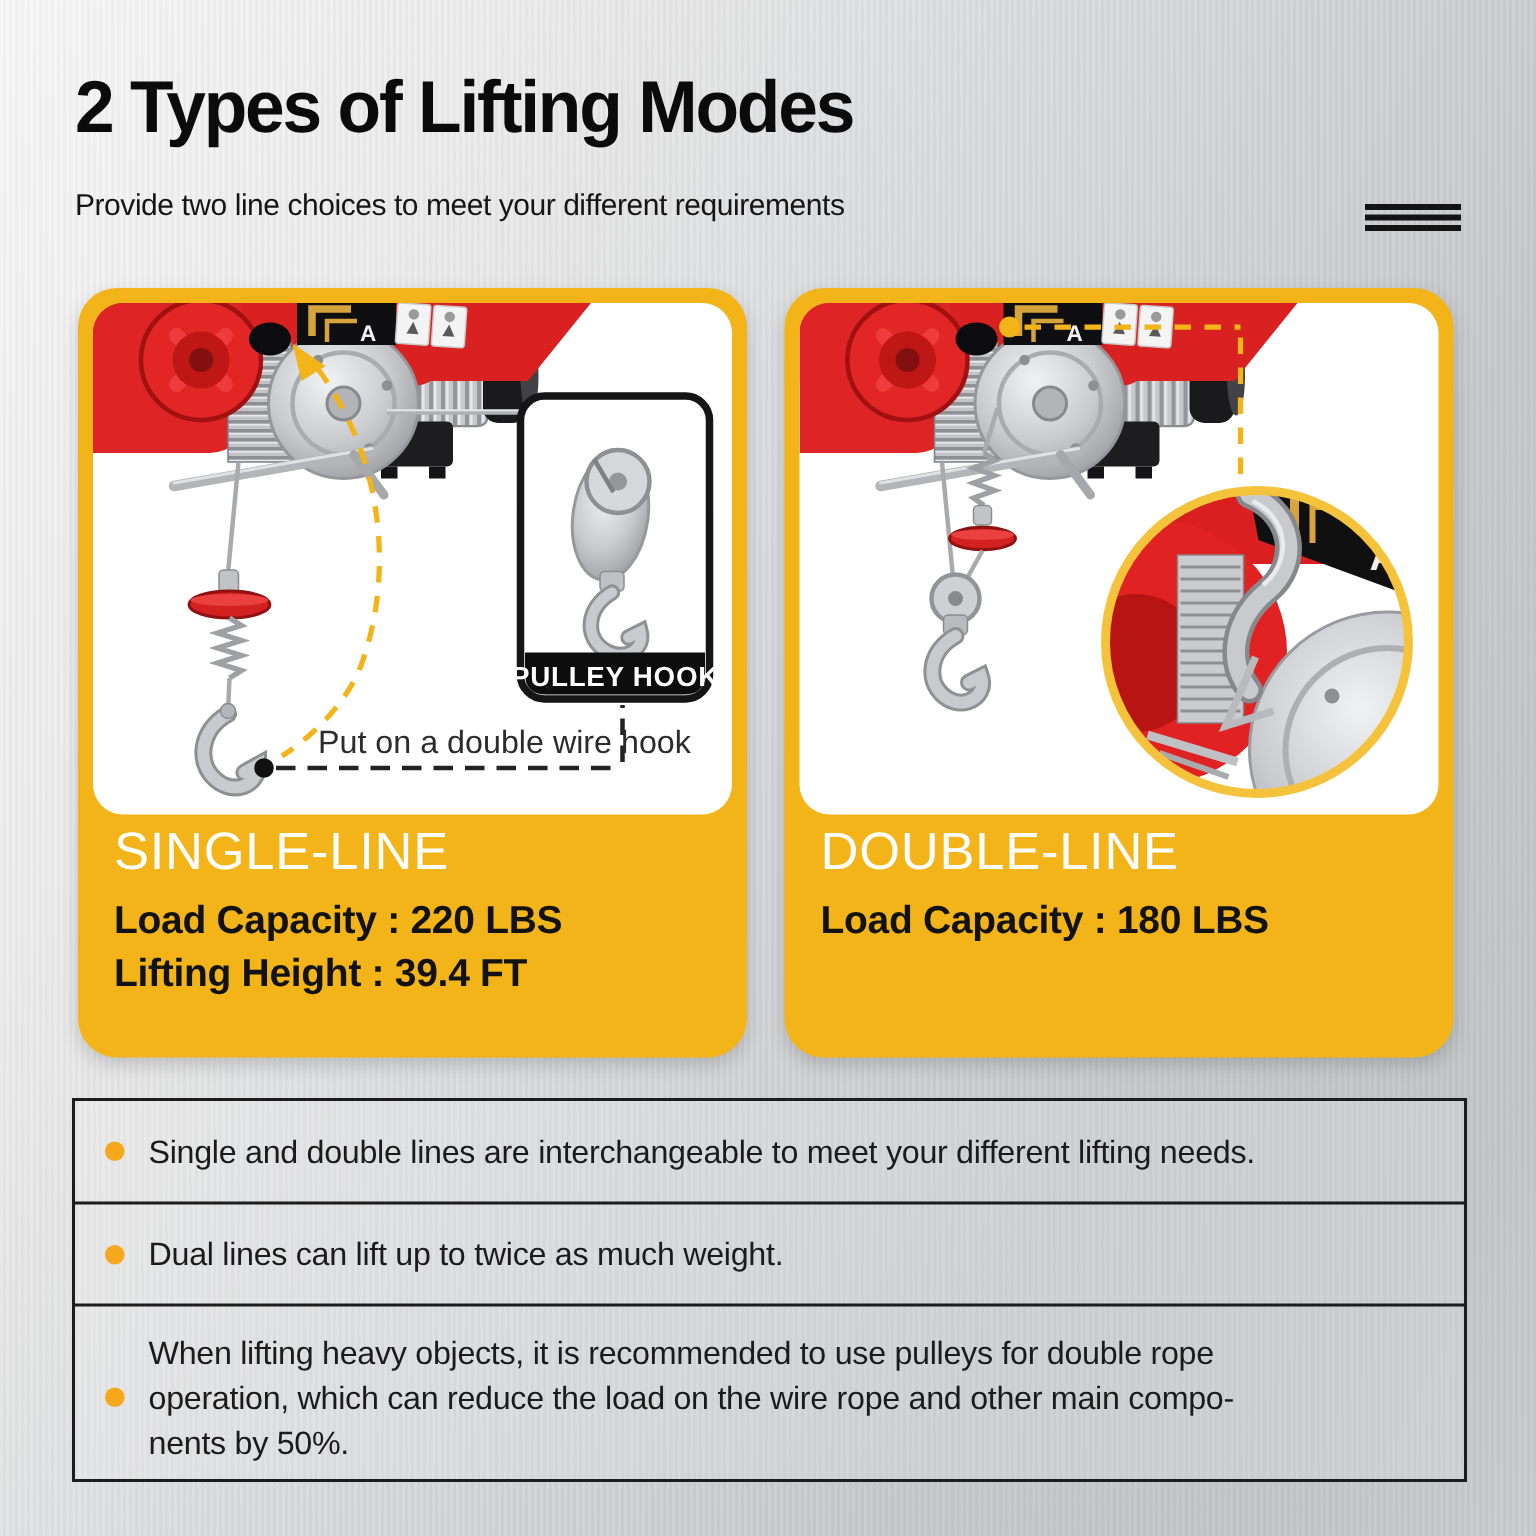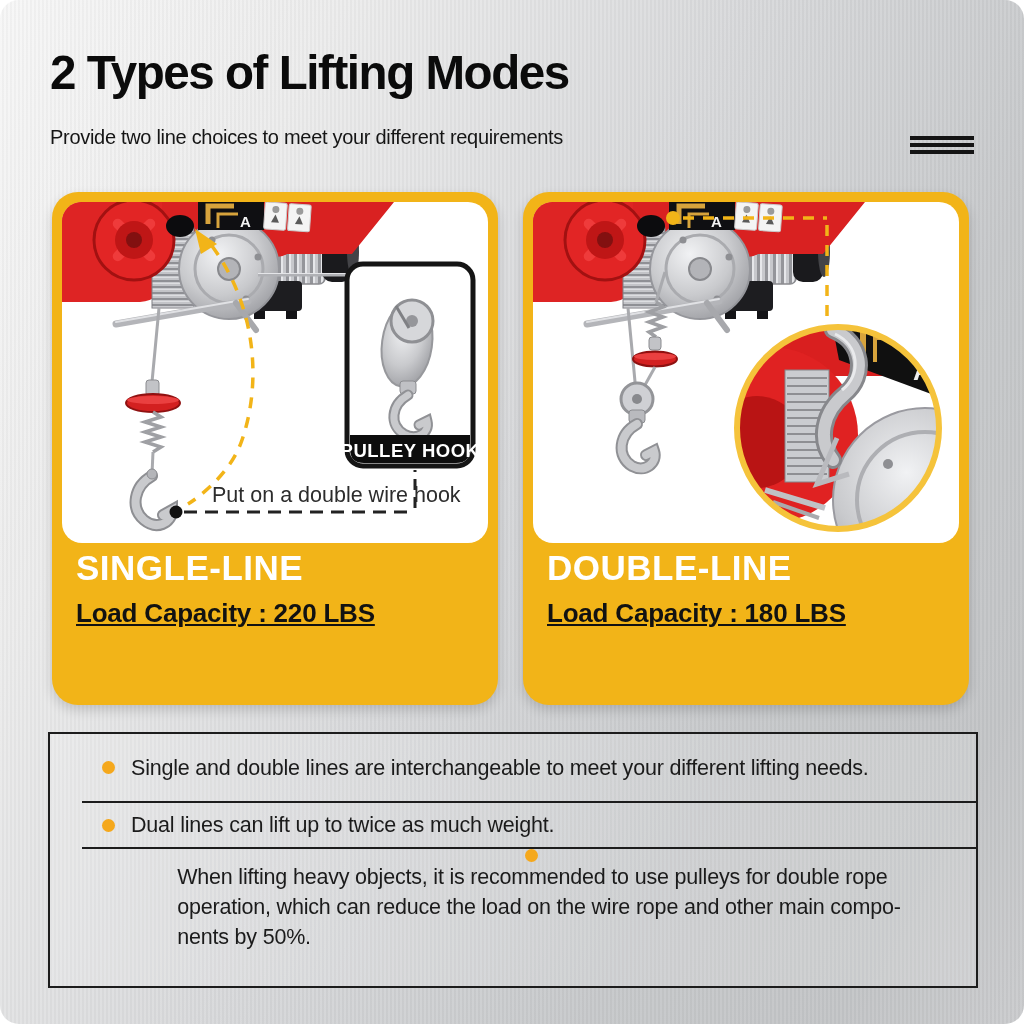--- a/index.html
+++ b/index.html
@@ -4,21 +4,20 @@
 <style>
   html,body{margin:0;padding:0;}
   .page{
     position:relative;
     width:1024px;height:1024px;
     overflow:hidden;
     font-family:"Liberation Sans",sans-serif;
     background:
       repeating-linear-gradient(90deg, rgba(255,255,255,.045) 0 2px, rgba(0,0,0,.028) 2px 4px),
       linear-gradient(118deg,#f7f7f7 0%,#ececec 22%,#d8d9db 48%,#c7c9cb 72%,#c3c5c7 88%,#cbccce 100%);
-    border-radius: 19px;
   }
   .title{
     position:absolute;left:50px;top:44px;margin:0;
     font-size:49px;font-weight:bold;letter-spacing:-1.5px;color:#0b0b0b;
     transform:scaleX(.97);transform-origin:left center;white-space:nowrap;
   }
   .subtitle-row{position:absolute;left:50px;top:126px;width:926px;}
   .subtitle{
     font-size:20px;color:#151515;letter-spacing:-.3px;white-space:nowrap;
   }
@@ -33,42 +32,41 @@
   }
   .card-left{left:52px;}
   .card-right{left:523px;}
   .card-image{
     position:absolute;left:10px;top:10px;width:426px;height:341px;
     background:#ffffff;border-radius:20px;overflow:hidden;
   }
   .card-image svg{display:block;width:426px;height:341px;}
   .card h2{
     position:absolute;left:24px;top:356px;margin:0;
-    font-size:35px;font-weight:bold;letter-spacing:.5px;color:#ffffff;white-space:nowrap;
+    font-size:35px;font-weight:normal;letter-spacing:.5px;color:#ffffff;white-space:nowrap;
   }
   .specs{
     position:absolute;left:24px;top:404px;
-    font-size:26px;font-weight:bold;color:#121212;line-height:34.5px;letter-spacing:-.2px;white-space:nowrap;text-decoration:underline;
+    font-size:26px;font-weight:bold;color:#121212;line-height:34.5px;letter-spacing:-.2px;white-space:nowrap;
   }
 
   .notes{
     position:absolute;left:48px;top:732px;width:930px;height:256px;
     border:2px solid #1c1c1c;box-sizing:border-box;
     background:rgba(250,250,250,.18);
-    padding-left:32px;
   }
   .note-row{
     display:flex;align-items:center;box-sizing:border-box;
     padding-left:20px;overflow:hidden;
     border-bottom:2px solid #1c1c1c;
   }
   .note-row:last-child{border-bottom:none;}
   .note-row-0{height:69px;}
-  .note-row-1{height:46px;}
-  .note-row-2{height:121px;flex-direction:column;}
+  .note-row-1{height:68px;}
+  .note-row-2{height:121px;}
   .bullet-dot{
     flex:0 0 13px;width:13px;height:13px;border-radius:50%;
     background:#f5a81c;margin-right:16px;
   }
   .note-text{
     margin:0;font-size:21.5px;color:#1b1b1b;letter-spacing:-.2px;
     line-height:30px;white-space:nowrap;
   }
   .note-text.wrap{white-space:pre-line;}
 
@@ -192,20 +190,21 @@
             <path d="M346,193 C329,203 327,223 342,232 C355,239 368,231 365,219 L357,223" fill="none" stroke="#c9cacd" stroke-width="7" stroke-linecap="round"></path>
           </g>
           <path d="M288,233 H408 V247 Q408,261 394,261 H302 Q288,261 288,247 Z" fill="#0d0d0d"></path>
           <text x="348" y="255" font-size="18.5" font-weight="bold" letter-spacing="0.5" fill="#ffffff" text-anchor="middle">PULLEY HOOK</text>
         </g>
       </svg>
     </div>
     <h2>SINGLE-LINE</h2>
     <div class="specs">
       <div>Load Capacity : 220 LBS</div>
+      <div>Lifting Height : 39.4 FT</div>
     </div>
   </section>
 
   <section class="card card-right">
     <div class="card-image">
       <svg viewBox="0 0 426 341">
         <defs>
           <pattern id="finsR" width="8" height="12" patternUnits="userSpaceOnUse">
             <rect width="8" height="12" fill="#c7c8cc"></rect>
             <rect width="3" height="12" fill="#94959a"></rect>

